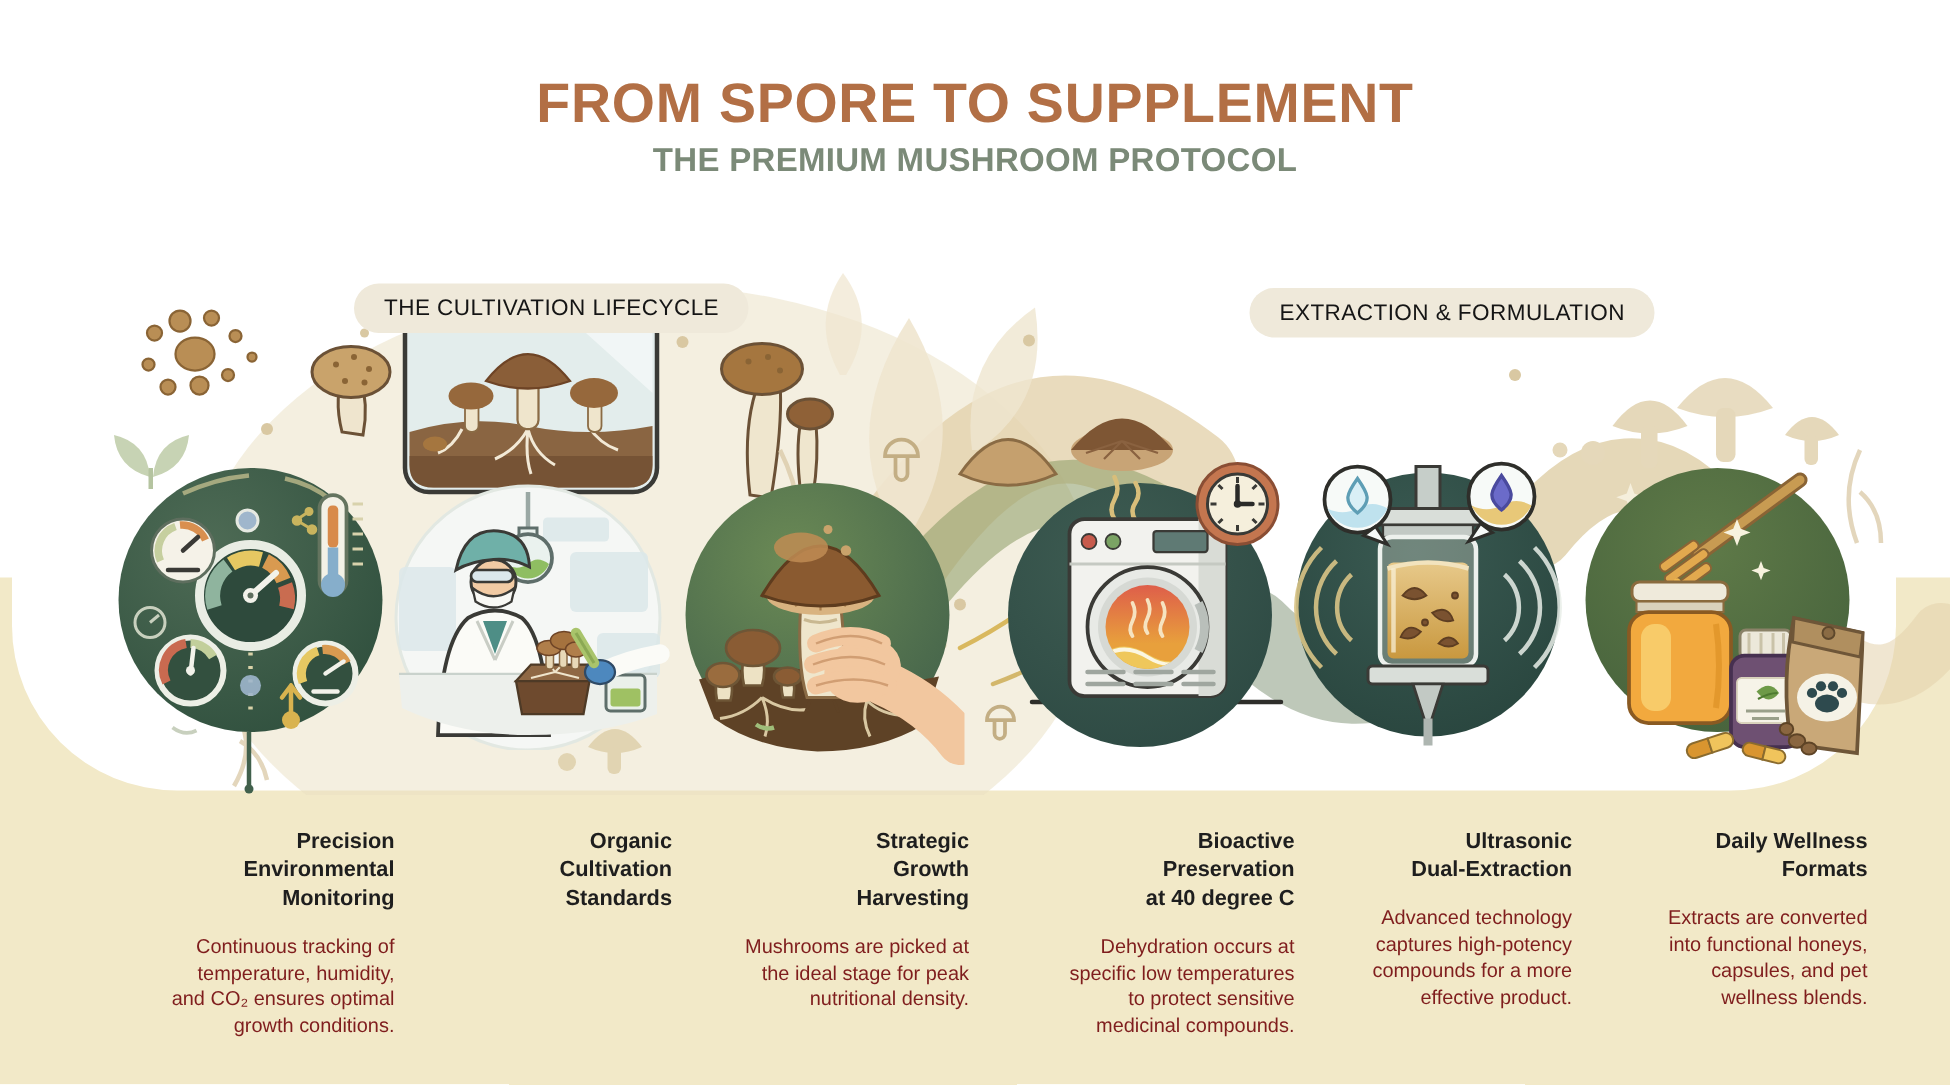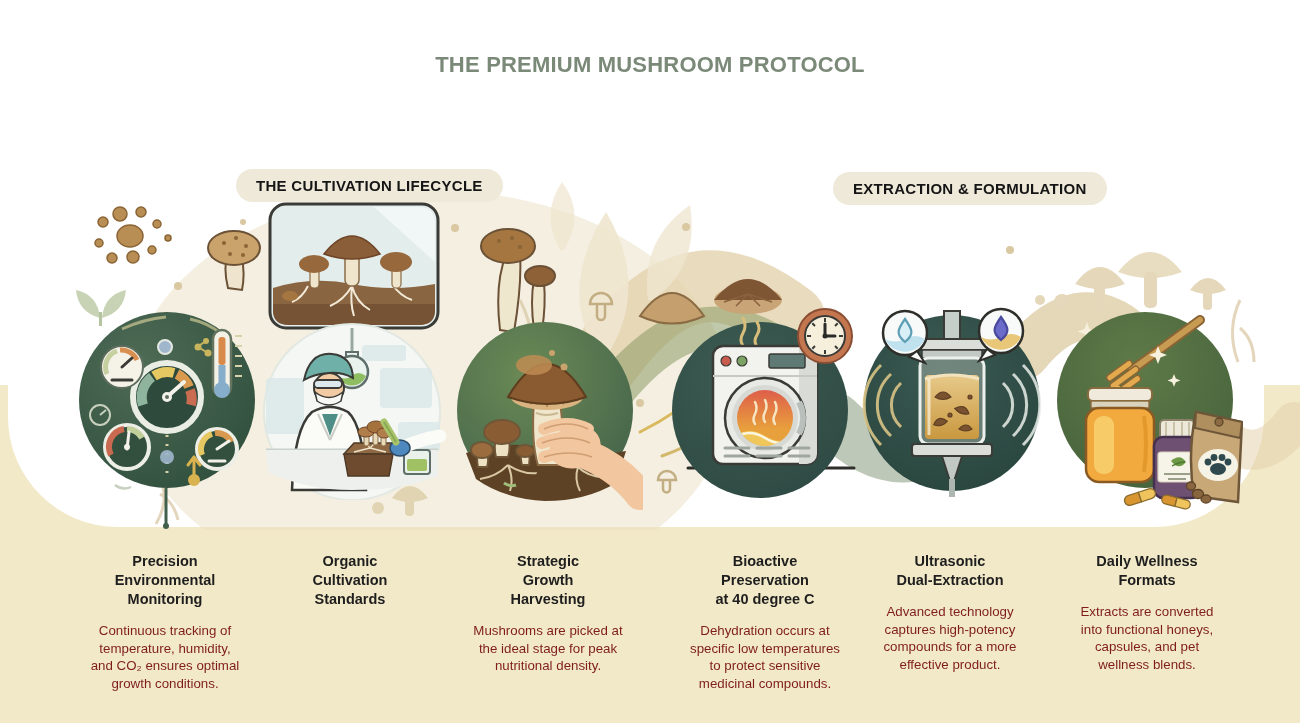--- a/index.html
+++ b/index.html
@@ -4,40 +4,41 @@
 <style>
   html,body{margin:0;padding:0;background:#ffffff;}
   #page{position:relative;width:1300px;height:723px;margin:0 auto;overflow:hidden;
         font-family:"Liberation Sans",sans-serif;background:#ffffff;}
   .cream-band{position:absolute;left:0;right:0;top:385px;bottom:0;background:#F2E9C8;z-index:0;}
   .white-canvas{position:absolute;left:8px;right:36px;top:0;height:527px;background:#ffffff;
         border-radius:0 0 110px 110px;z-index:1;}
   header{position:absolute;left:0;right:0;top:48px;text-align:center;z-index:5;}
   h1{margin:0;font-size:37px;font-weight:800;letter-spacing:.5px;color:#B26F45;}
   h2{margin:4px 0 0 0;font-size:22px;font-weight:700;letter-spacing:.2px;color:#7B8A78;}
-  .badge{position:absolute;z-index:5;background:#EFE9DA;color:#151515;font-weight:700;
-        font-size:15px;letter-spacing:.3px;padding:8px 20px;border-radius:22px;white-space:nowrap;}
+  .badge{position:absolute;z-index:5;background:#EFE9DA;color:#151515;font-weight:400;
+        font-size:15px;letter-spacing:.3px;padding:8px 20px;border-radius:22px;white-space:nowrap;margin-top:20px;}
   .badge-1{left:236px;top:169px;}
   .badge-2{left:833px;top:172px;}
   svg.decor{position:absolute;left:0;top:0;z-index:2;pointer-events:none;}
   .illus{position:absolute;z-index:3;}
-  .stage-col{position:absolute;top:552px;width:196px;text-align:center;z-index:5;}
+  .stage-col{position:absolute;top:552px;width:196px;text-align:right;z-index:5;}
   .stage-title{font-size:14.5px;font-weight:700;line-height:1.32;color:#1E1E1E;white-space:pre-line;margin:0;}
   .stage-body{font-size:13.3px;line-height:1.32;color:#7f1d1d;white-space:pre-line;margin:13px 0 0 0;}
   .col-1{left:67px;} .col-2{left:252px;} .col-3{left:450px;}
   .col-4{left:667px;} .col-5{left:852px;} .col-6{left:1049px;}
 </style>
 </head>
 <body>
 
 <div id="page">
   <div class="cream-band"></div>
   <div class="white-canvas"></div>
 
   <header>
+    <h1>FROM SPORE TO SUPPLEMENT</h1>
     <h2>THE PREMIUM MUSHROOM PROTOCOL</h2>
   </header>
 
   <div class="badge badge-1">THE CULTIVATION LIFECYCLE</div>
   <div class="badge badge-2">EXTRACTION &amp; FORMULATION</div>
 
   <svg class="decor" width="1300" height="530" viewBox="0 0 1300 530">
     <ellipse cx="430" cy="395" rx="300" ry="205" fill="#EADFC2" opacity="0.5"></ellipse>
 
     <path d="M560 430 C640 290 700 250 790 320" stroke="#E3D2AC" stroke-width="72" fill="none" stroke-linecap="round" opacity="0.8"></path>

